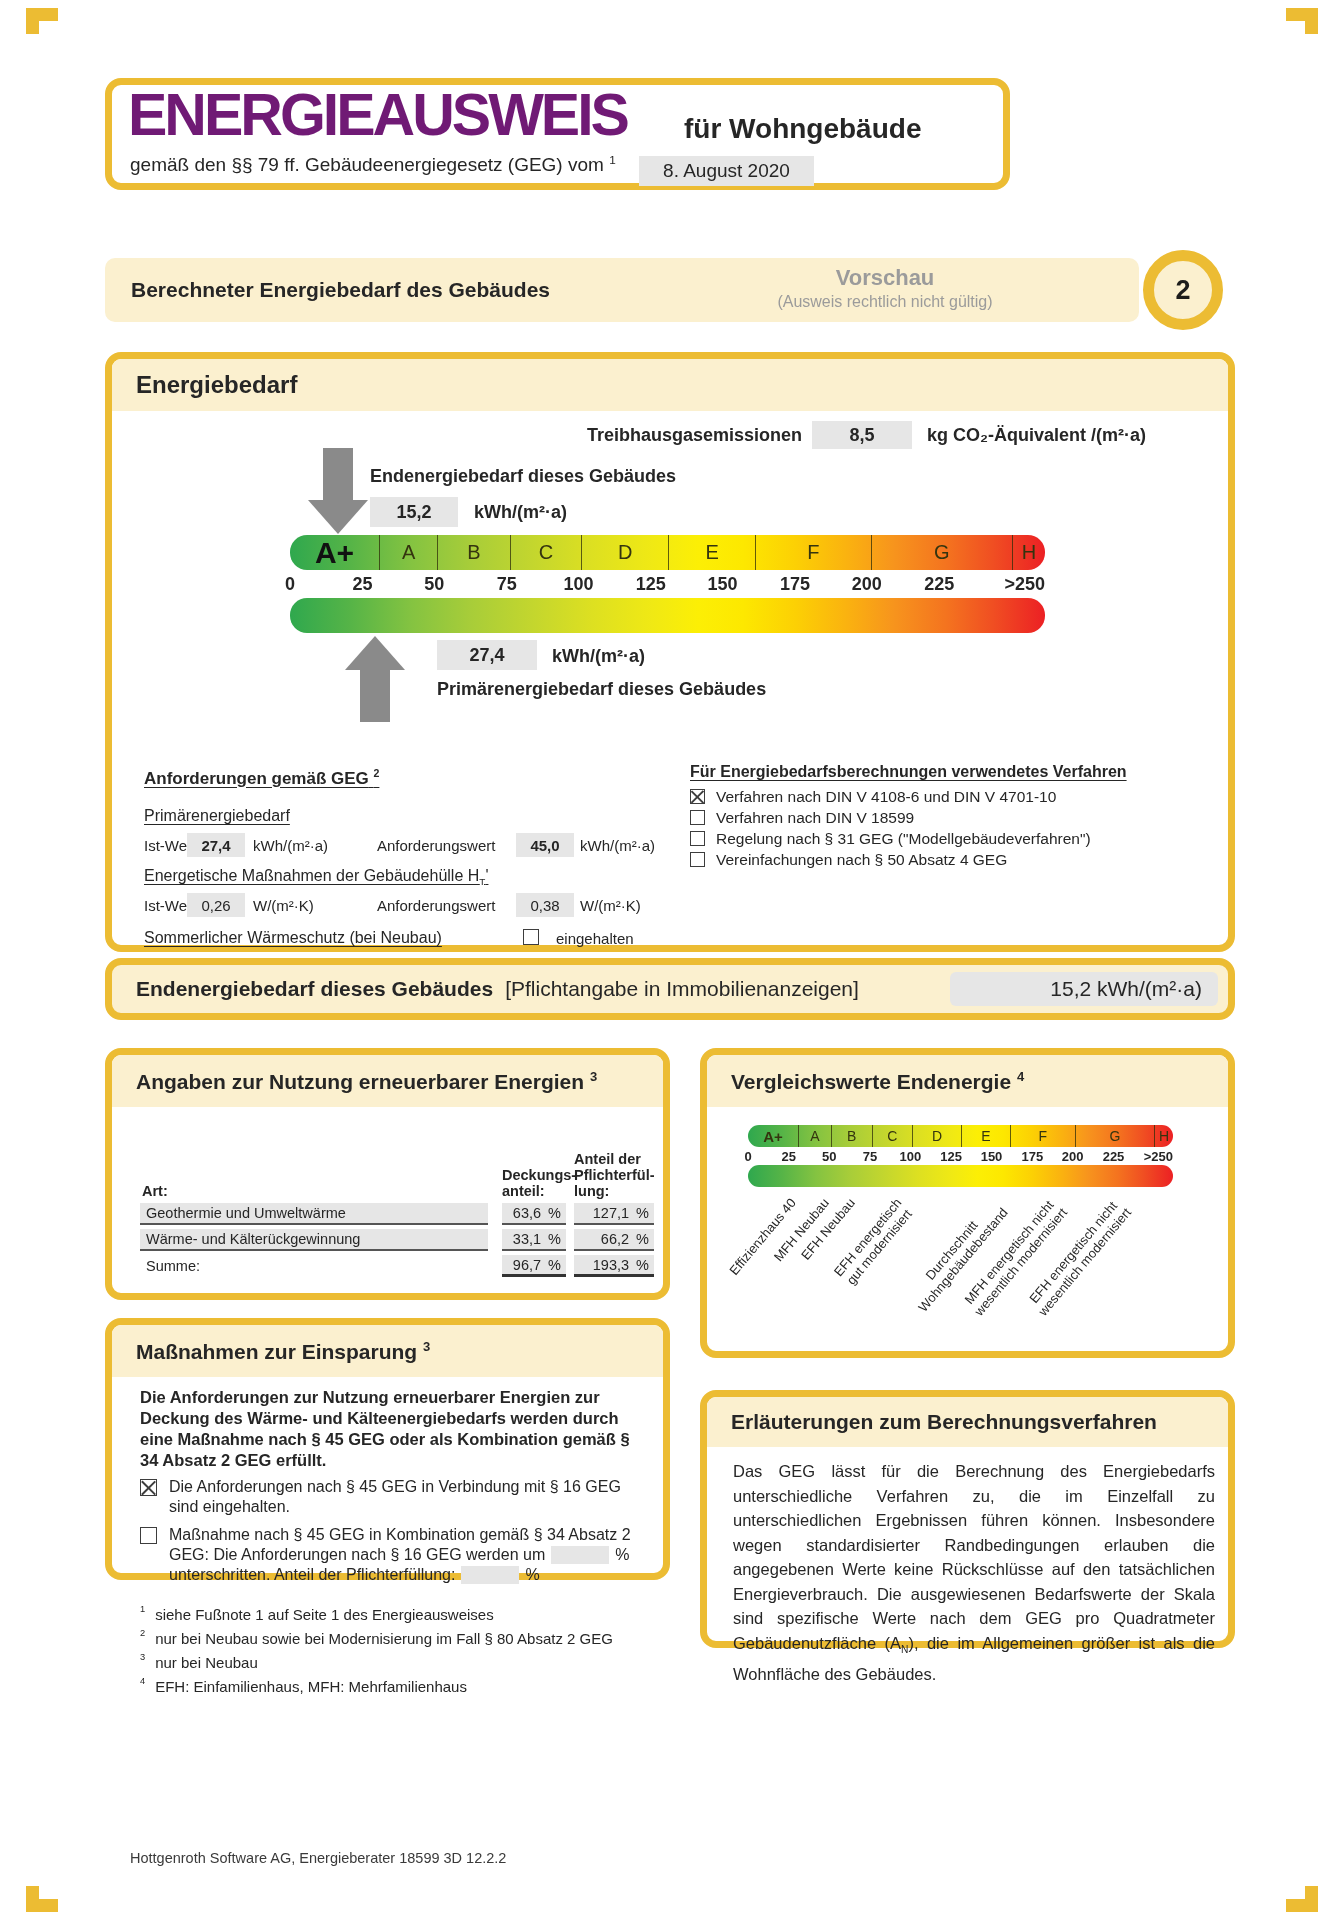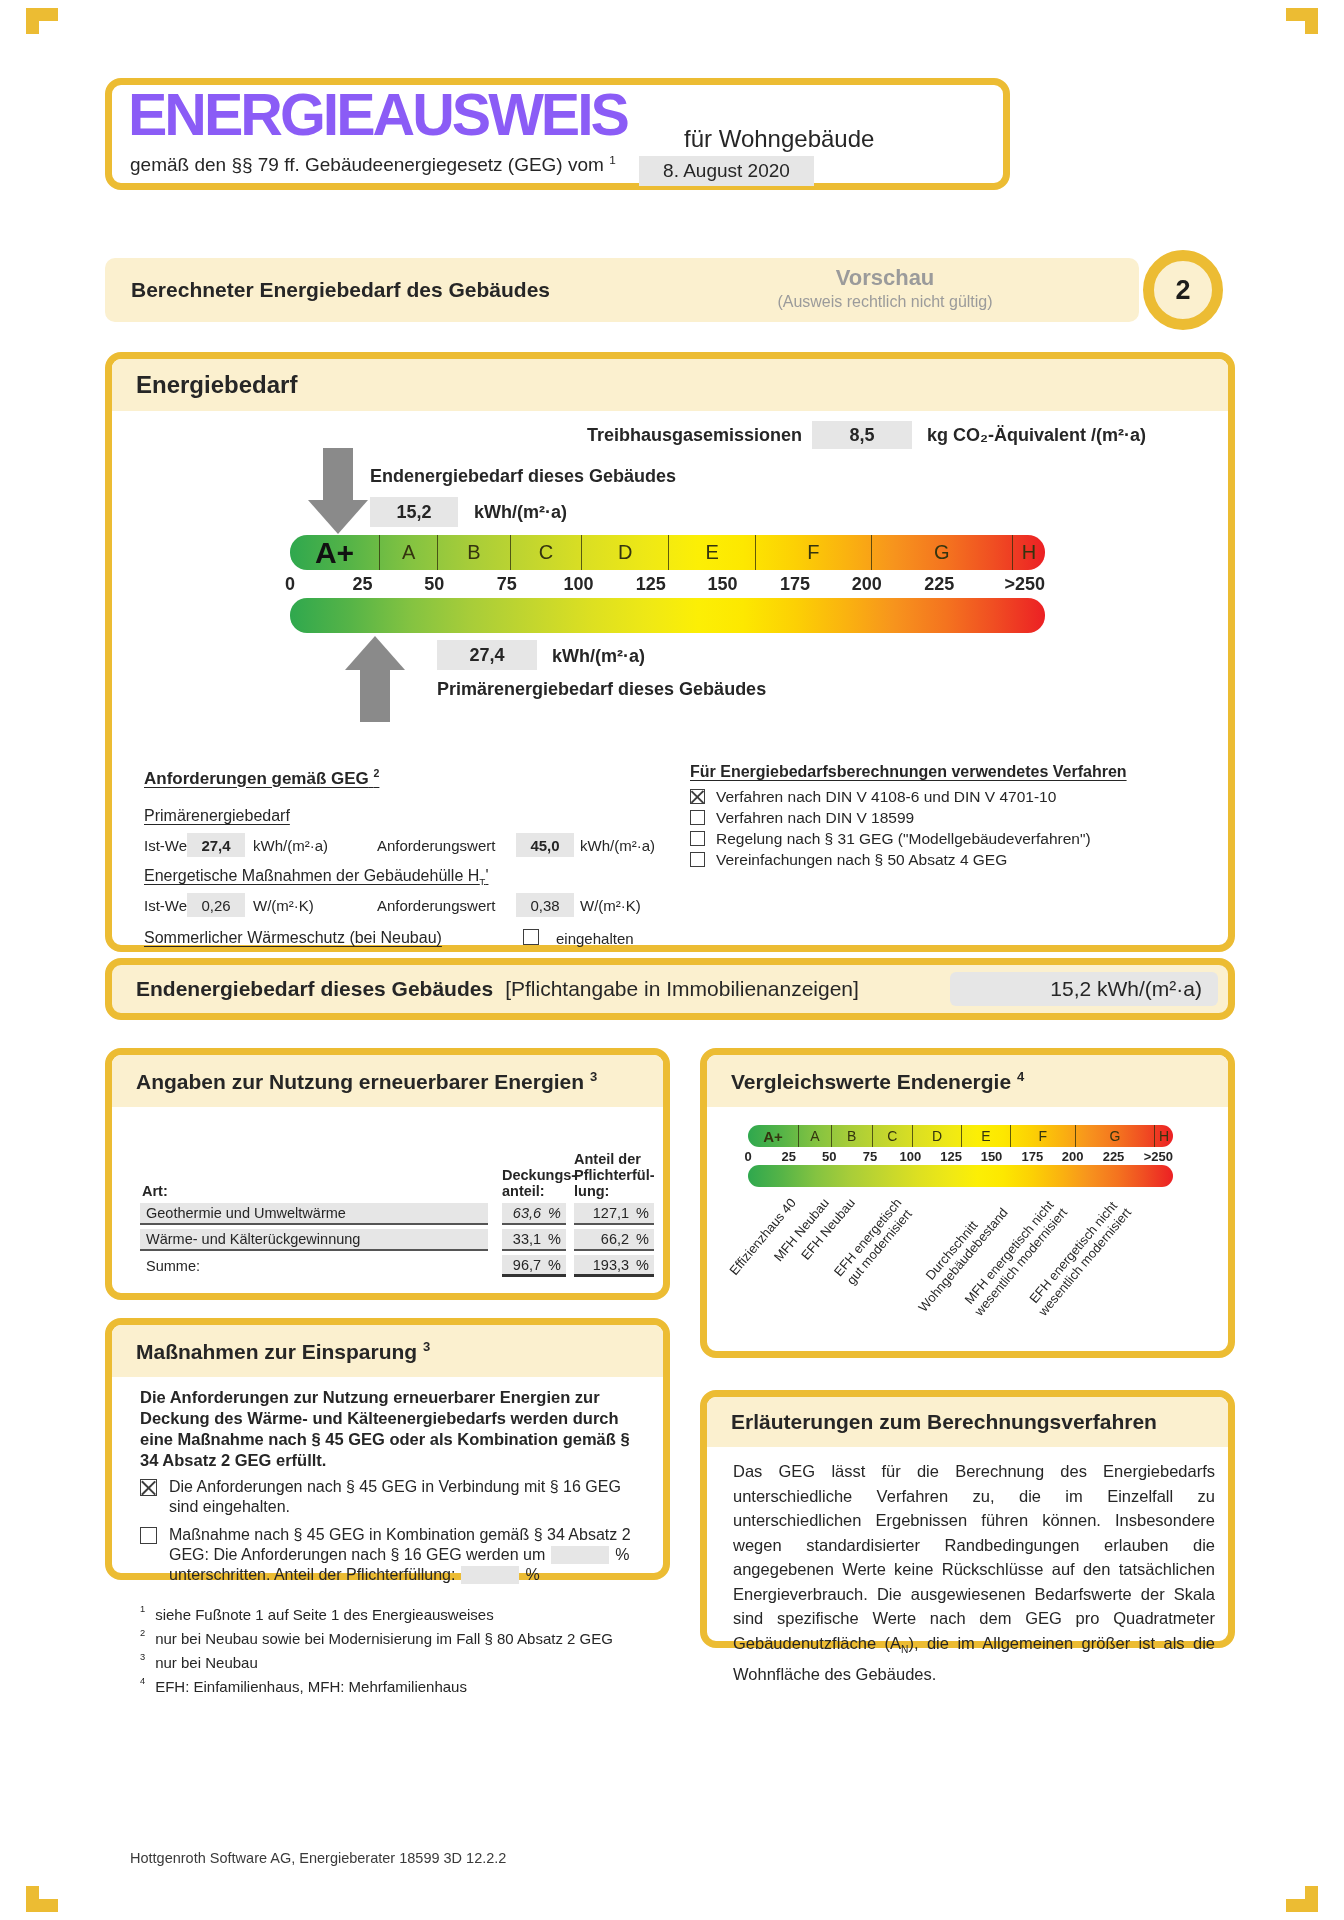--- a/index.html
+++ b/index.html
@@ -15,22 +15,22 @@
 
   
   .crop{position:absolute;width:32px;height:26px;}
   .crop.tl{left:26px;top:8px;border-left:13px solid var(--yellow);border-top:13px solid var(--yellow);}
   .crop.tr{right:26px;top:8px;border-right:13px solid var(--yellow);border-top:13px solid var(--yellow);}
   .crop.bl{left:26px;bottom:8px;border-left:13px solid var(--yellow);border-bottom:13px solid var(--yellow);}
   .crop.br{right:26px;bottom:8px;border-right:13px solid var(--yellow);border-bottom:13px solid var(--yellow);}
 
   
   .header-box{position:absolute;left:105px;top:78px;width:905px;height:112px;background:#fff;border:7px solid var(--yellow);border-radius:16px;}
-  .main-title{position:absolute;left:16px;top:-4px;font-size:59px;font-weight:bold;letter-spacing:-3px;color:#8b5cf6;}
-  .title-suffix{position:absolute;left:572px;top:40px;font-size:24px;font-weight:normal;}
+  .main-title{position:absolute;left:16px;top:-4px;font-size:59px;font-weight:bold;letter-spacing:-3px;color:#701a75;}
+  .title-suffix{position:absolute;left:572px;top:28px;font-size:28px;font-weight:bold;}
   .subtitle-row{position:absolute;left:18px;top:68px;font-size:19px;white-space:nowrap;}
   .date-box{display:inline-block;width:175px;height:30px;line-height:30px;text-align:center;background:var(--gbox);margin-left:18px;vertical-align:-6px;}
 
   
   .banner{position:absolute;left:105px;top:258px;width:1034px;height:64px;background:var(--cream);border-radius:10px;}
   .banner-title{position:absolute;left:26px;top:20px;font-weight:bold;font-size:21px;}
   .preview-block{position:absolute;left:620px;top:7px;width:320px;text-align:center;color:var(--muted);}
   .preview{font-size:22px;font-weight:bold;}
   .preview-note{font-size:16px;margin-top:2px;}
   .page-circle{position:absolute;left:1143px;top:250px;width:80px;height:80px;border-radius:50%;background:var(--cream);border:11px solid var(--yellow);display:flex;align-items:center;justify-content:center;font-size:27px;font-weight:bold;color:#1d1d1b;}
@@ -315,21 +315,21 @@
       <div>Deckungs-</div>
       <div>anteil:</div>
     </div>
     <div class="th th-pf">
       <div>Anteil der</div>
       <div>Pflichterfül-</div>
       <div>lung:</div>
     </div>
     <div id="ern-rows">
         <div class="tbl-cell tbl-name" style="top: 148px;">Geothermie und Umweltwärme</div>
-        <div class="tbl-cell tbl-val" style="top: 148px; font-style: italic;">
+        <div class="tbl-cell tbl-val" style="top: 148px;">
           <span>63,6</span>
           <span>%</span>
         </div>
         <div class="tbl-cell tbl-pf" style="top: 148px;">
           <span>127,1</span>
           <span>%</span>
         </div>
         <div class="tbl-cell tbl-name" style="top: 174px;">Wärme- und Kälterückgewinnung</div>
         <div class="tbl-cell tbl-val" style="top: 174px; align-items: center;">
           <span>33,1</span>

